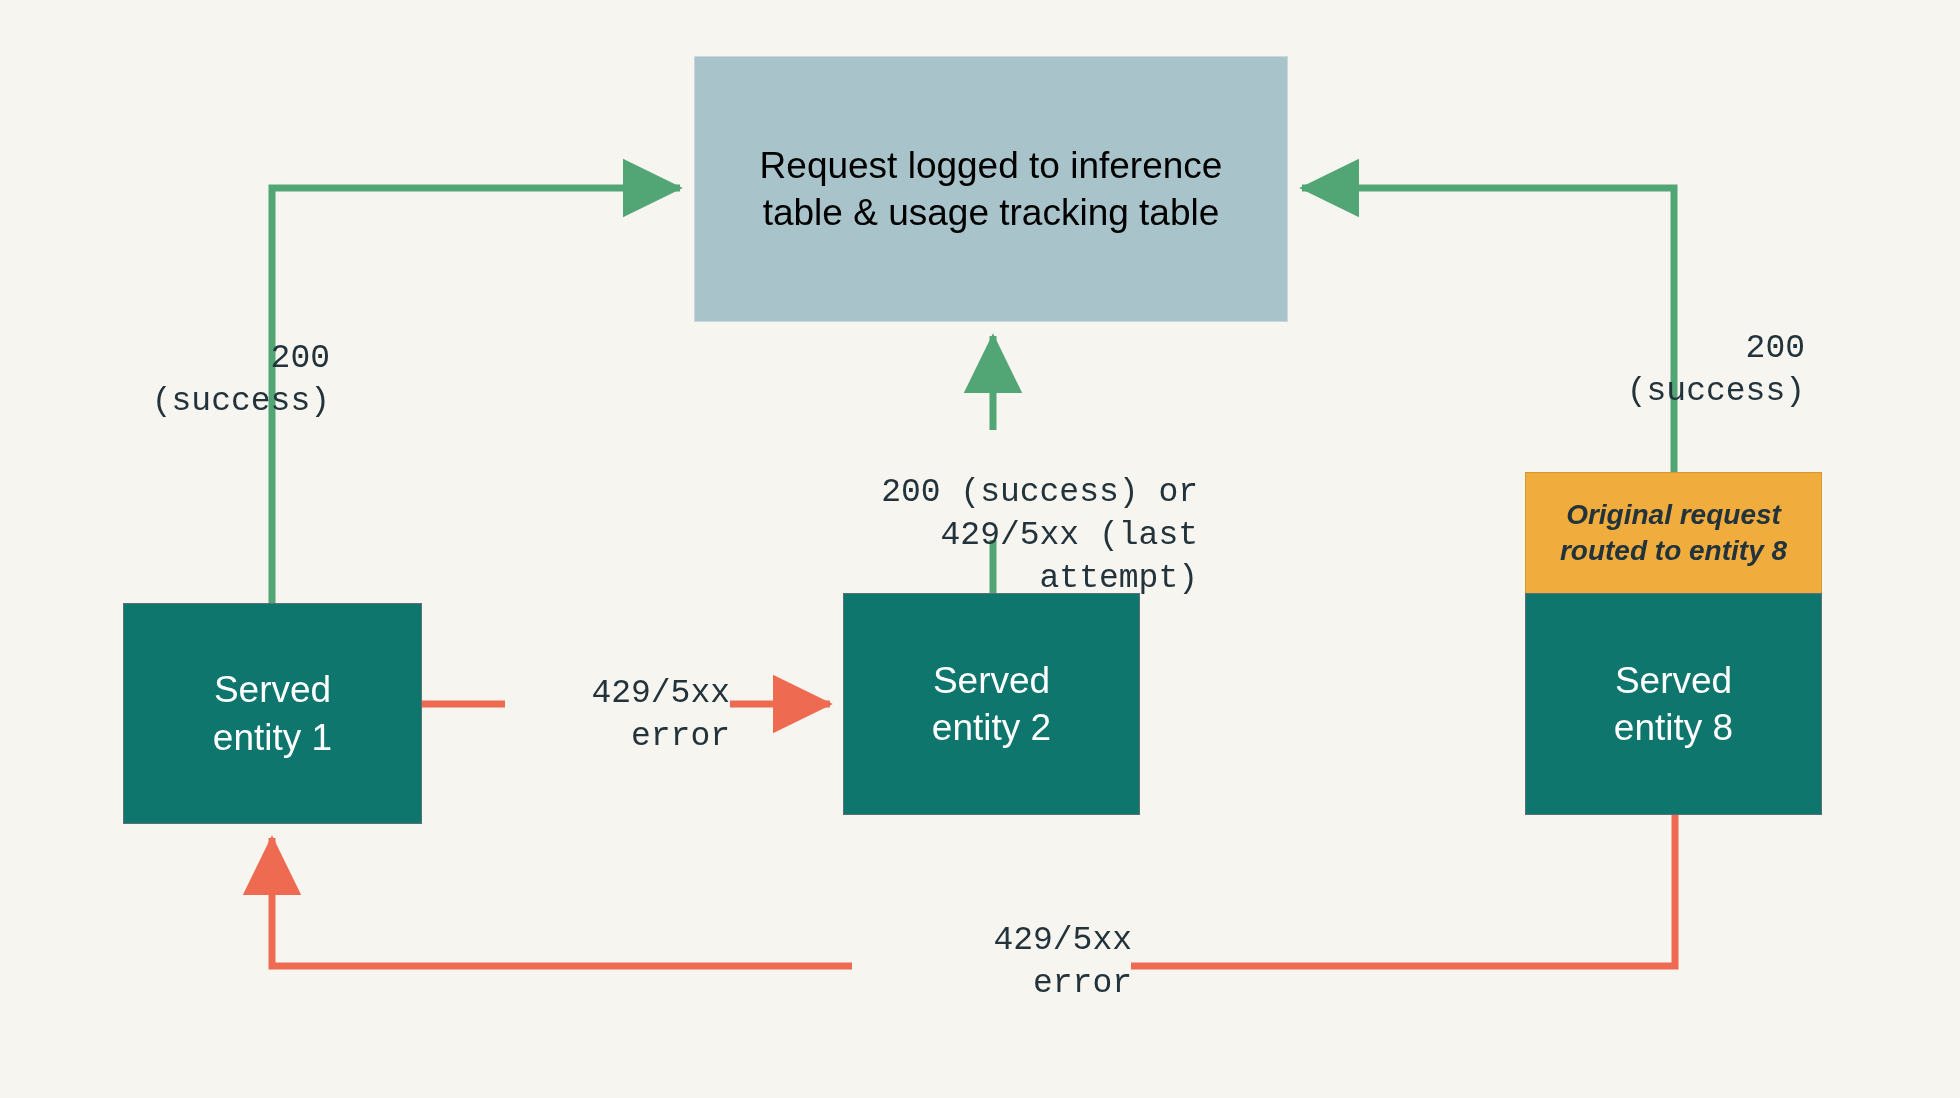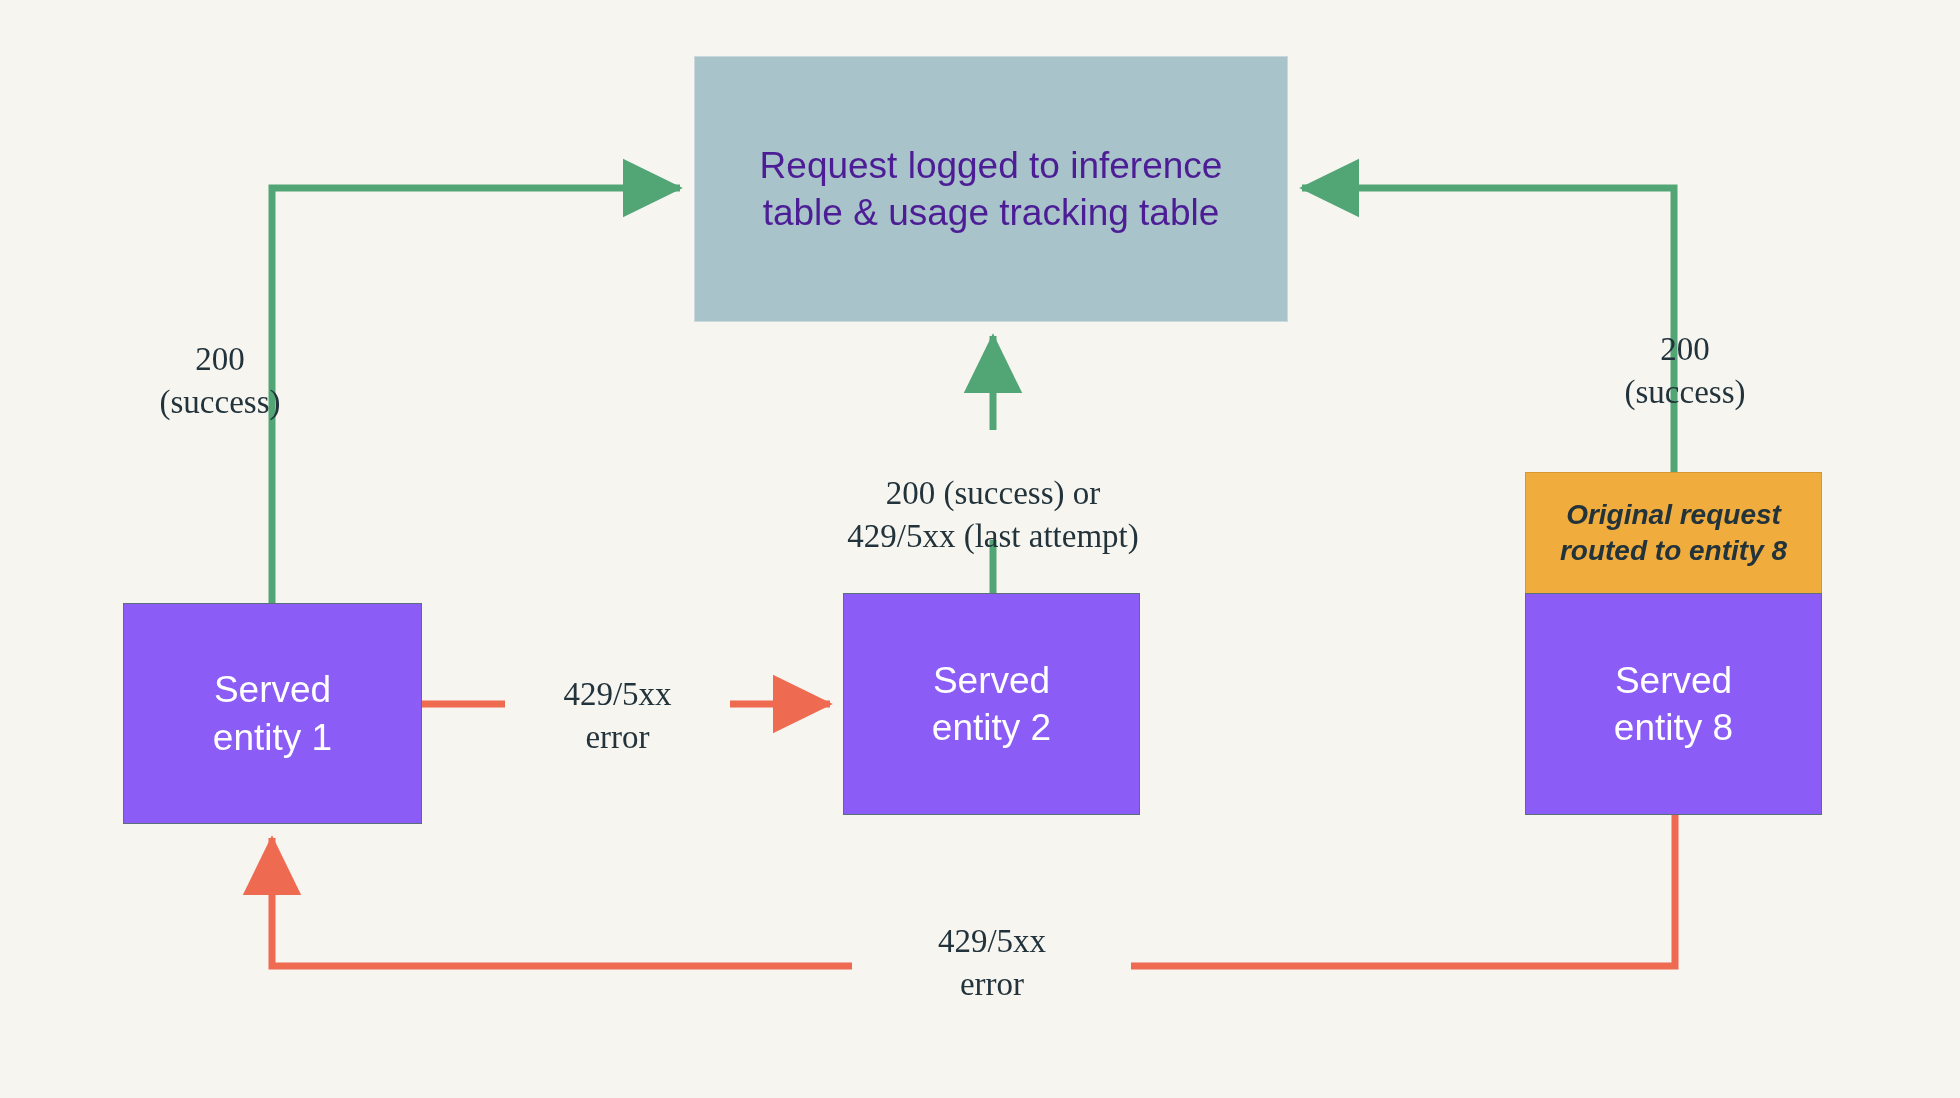--- a/index.html
+++ b/index.html
@@ -30,27 +30,27 @@
     justify-content: center;
     text-align: center;
   }
   .node-log {
     left: 694px;
     top: 56px;
     width: 594px;
     height: 266px;
     background: #a8c3c9;
     border: 1px solid #c9d8dc;
-    color: #4c1d95;
+    color: #000000;
     font-size: 37px;
     line-height: 1.28;
     font-weight: 400;
   }
   .node-entity {
-    background: #8b5cf6;
+    background: #0f766e;
     border: 1px solid #5a6f78;
     color: #ffffff;
     font-size: 37px;
     line-height: 1.28;
     font-weight: 400;
   }
   .node-e1 {
     left: 123px;
     top: 603px;
     width: 299px;
@@ -79,22 +79,22 @@
     font-size: 28px;
     line-height: 1.3;
     font-style: italic;
     font-weight: 700;
   }
   .edge-label {
     position: absolute;
     color: #22333b;
     font-size: 33px;
     line-height: 1.3;
-    text-align: center;
-    font-family: Liberation Serif, serif;
+    text-align: right;
+    font-family: Liberation Mono, monospace;
     white-space: pre-line;
   }
   .lbl-left-success  { left: 110px;  top: 338px; width: 220px; }
   .lbl-right-success { left: 1565px; top: 328px; width: 240px; }
   .lbl-mid-retry     { left: 788px;  top: 432px; width: 410px; margin-top: 40px; }
   .lbl-e1e2-error    { left: 505px;  top: 673px; width: 225px; }
   .lbl-bottom-error  { left: 852px;  top: 920px; width: 280px; }
 </style>
 </head>
 <body>

